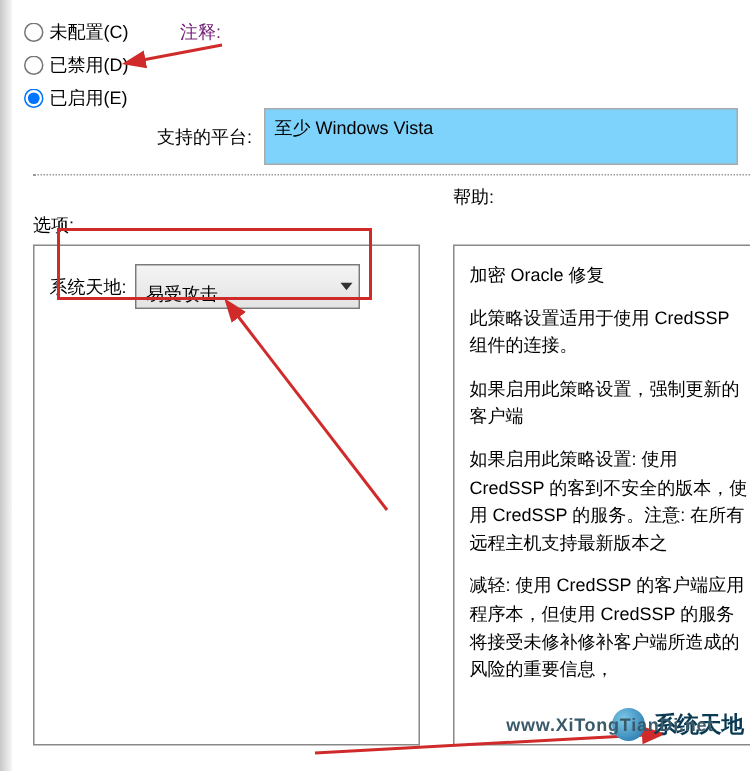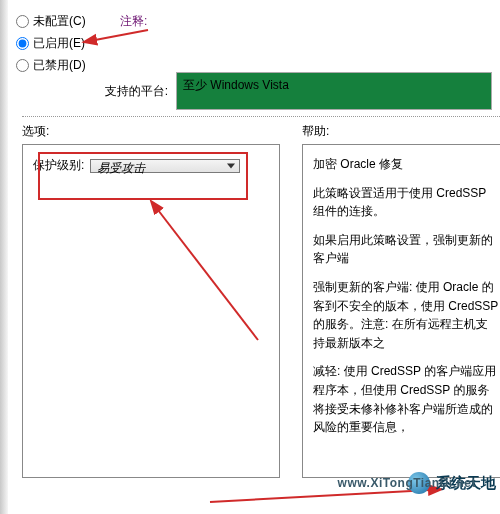--- a/index.html
+++ b/index.html
@@ -28,38 +28,38 @@
   .row { display: flex; align-items: center; height: 22px; }
   .radio-col { width: 104px; display: flex; align-items: center; }
   .radio-col input { margin: 0 4px 0 0; }
   .note-label { color: #701a75; }
   .radio-label { }
   .platform-row { margin-top: 4px; align-items: center; }
   .platform-label { width: 160px; text-align: right; padding-right: 8px; }
   .platform-box {
     margin-left: 0;
     border: 1px solid #aaa;
-    background: #15803d;
+    background: #7dd3fc;
     height: 38px;
     width: 316px;
     padding: 4px 6px;
     display: flex; align-items: flex-start;
   }
   .sep {
     margin: 14px 0 6px 6px;
     border-top: 1px dotted #999;
     height: 1px;
     width: 486px;
   }
   .section-labels {
     display: flex;
     margin: 4px 0 4px 6px;
     width: 486px;
   }
-  .section-labels .left { flex: 0 0 280px; }
+  .section-labels .left { flex: 0 0 280px; margin-top: 19px; }
   .section-labels .right { flex: 1; }
   .panels {
     display: flex;
     margin-left: 6px;
     width: 486px;
     height: 334px;
     position: relative;
   }
   .panel {
     border: 1px solid #888;
@@ -83,26 +83,25 @@
     pointer-events: none;
   }
   .hl-drop {
     left: 38px; top: 152px;
     width: 210px; height: 48px;
   }
   .fieldrow { display: flex; align-items: center; }
   .fieldlabel { margin-right: 6px; white-space: nowrap; }
   .select-wrap {
     position: relative;
-    width: 150px; height: 14px;
+    width: 150px; height: 30px;
     border: 1px solid #7a7a7a;
     background: linear-gradient(#f4f4f4,#e3e3e3);
-    display: flex; align-items: flex-start;
+    display: flex; align-items: flex-end;
     padding: 0 20px 0 6px;
-    font-style: italic;
   }
   .select-wrap .arrow {
     position: absolute; right: 4px; top: 50%; transform: translateY(-50%);
     width: 0; height: 0;
     border-left: 4px solid transparent;
     border-right: 4px solid transparent;
     border-top: 5px solid #333;
   }
   .help p { margin: 0 0 10px 0; white-space: normal; }
   svg.annot { position: absolute; left: 0; top: 0; width: 500px; height: 514px; pointer-events: none; }
@@ -139,62 +138,62 @@
   <div class="row">
     <label class="radio-col">
       <input type="radio" name="state" style="">
       <span class="radio-label">未配置(C)</span>
     </label>
     <span class="note-label">注释:</span>
   </div>
 
   <div class="row">
     <label class="radio-col">
+      <input type="radio" name="state" style="">
+      <span class="radio-label">已禁用(D)</span>
+    </label>
+  </div>
+
+  <div class="row">
+    <label class="radio-col">
       <input type="radio" name="state" checked="" style="">
       <span class="radio-label">已启用(E)</span>
-    </label>
-  </div>
-
-  <div class="row">
-    <label class="radio-col">
-      <input type="radio" name="state" style="">
-      <span class="radio-label">已禁用(D)</span>
     </label>
   </div>
 
   <div class="row platform-row">
     <span class="platform-label">支持的平台:</span>
     <div class="platform-box">
       <span>至少 Windows Vista</span>
     </div>
   </div>
 
   <div class="sep"></div>
 
   <div class="section-labels">
     <span class="left">选项:</span>
     <span class="right">帮助:</span>
   </div>
 
   <div class="panels">
     <div class="panel panel-left">
       <div class="fieldrow">
-        <span class="fieldlabel">保护级别:</span>
+        <span class="fieldlabel">系统天地:</span>
         <div class="select-wrap">
           <span>易受攻击</span>
           <span class="arrow"></span>
         </div>
       </div>
     </div>
 
     <div class="panel panel-right help">
       <p>加密 Oracle 修复</p>
       <p>此策略设置适用于使用 CredSSP 组件的连接。</p>
       <p>如果启用此策略设置，强制更新的客户端</p>
-      <p>强制更新的客户端: 使用 Oracle 的客到不安全的版本，使用 CredSSP 的服务。注意: 在所有远程主机支持最新版本之</p>
+      <p>如果启用此策略设置: 使用 CredSSP 的客到不安全的版本，使用 CredSSP 的服务。注意: 在所有远程主机支持最新版本之</p>
       <p>减轻: 使用 CredSSP 的客户端应用程序本，但使用 CredSSP 的服务将接受未修补修补客户端所造成的风险的重要信息，</p>
     </div>
   </div>
 
 </div>
 
 <div class="highlight-box hl-drop"></div>
 
 <svg class="annot">
   <defs>

